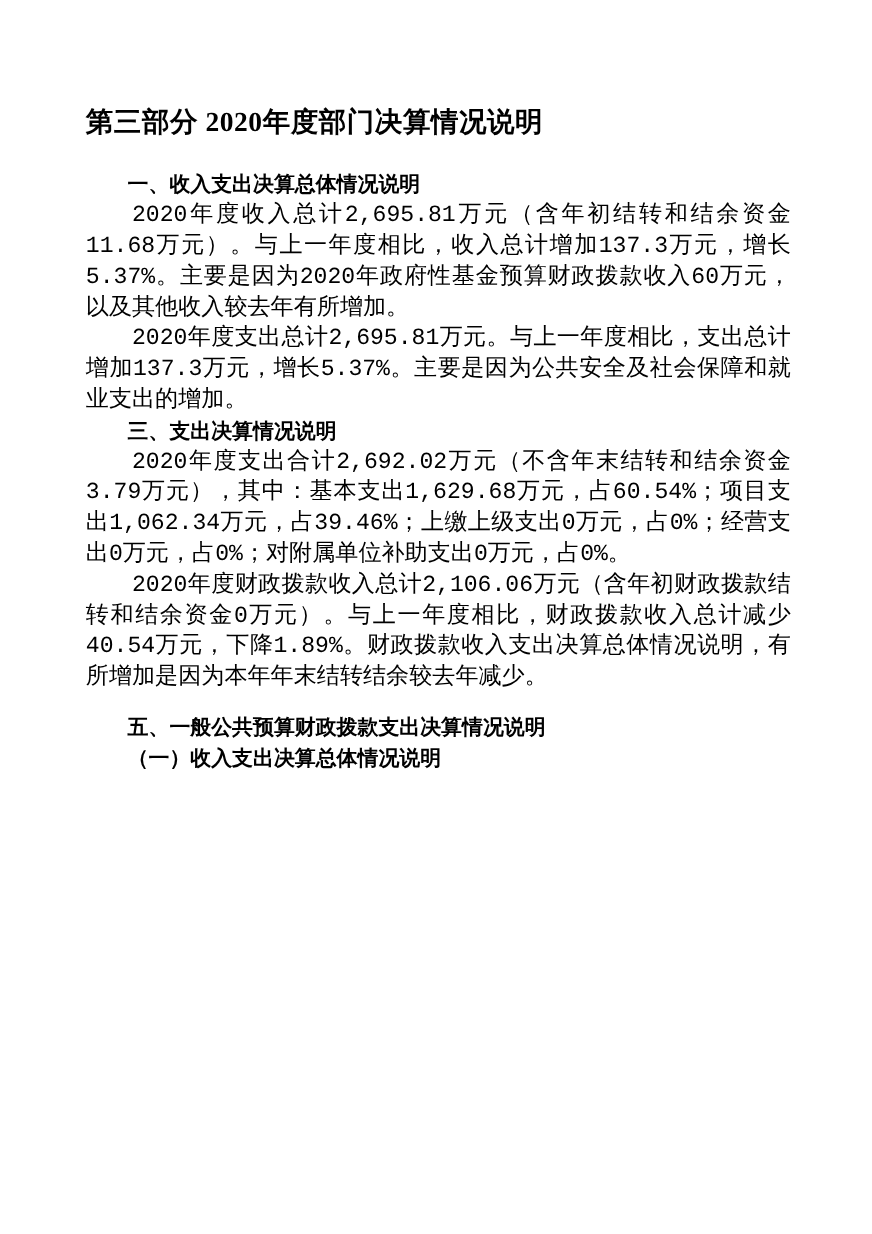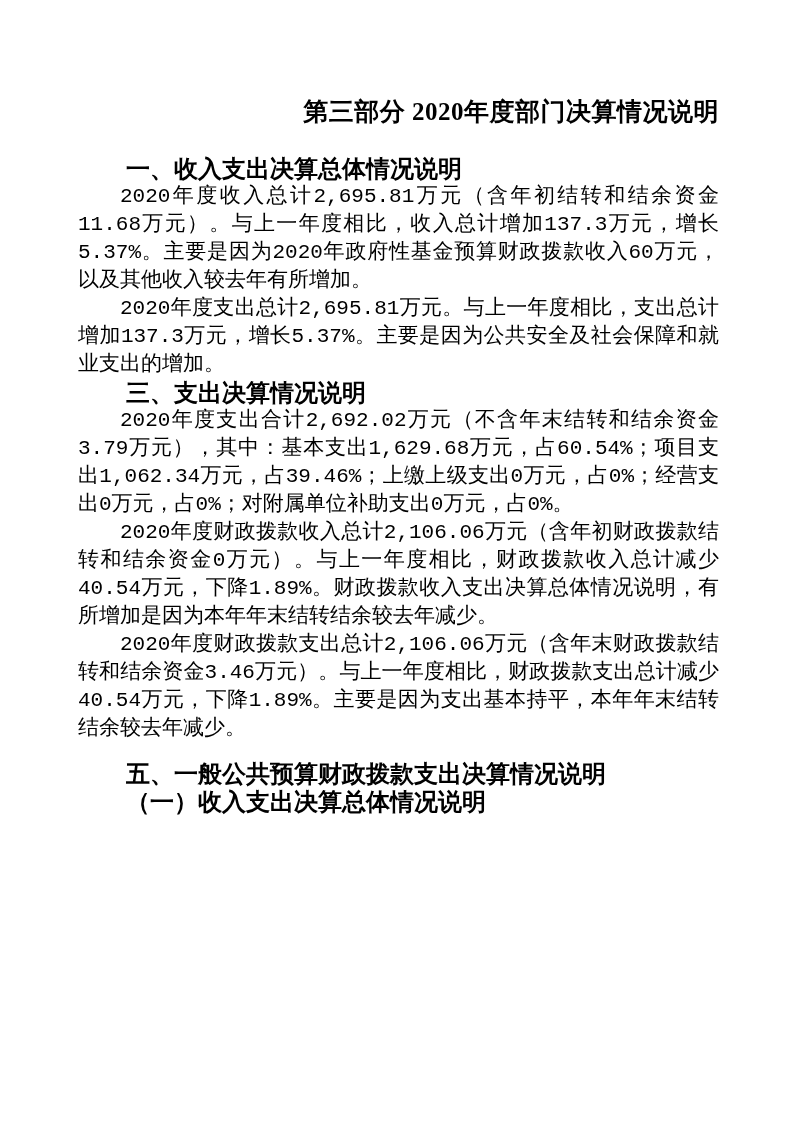--- a/index.html
+++ b/index.html
@@ -19,26 +19,26 @@
   .content {
     position: absolute;
     left: 78px;
     top: 97px;
     width: 641px;
   }
   .doc-title {
     font-size: 25px;
     line-height: 30px;
     font-weight: bold;
-    text-align: right;
+    text-align: left;
     margin: 0 0 28px 0;
     letter-spacing: 0.5px;
   }
   .heading {
-    font-size: 24px;
+    font-size: 19px;
     line-height: 28px;
     font-weight: bold;
     margin: 0;
     text-indent: 2em;
     white-space: nowrap;
   }
   .para {
     font-size: 21px;
     line-height: 28px;
     margin: 0;
@@ -67,21 +67,20 @@
     </section>
 
 
     <section>
       <h2 class="heading">三、支出决算情况说明</h2>
       <p class="para">2020年度支出合计2,692.02万元（不含年末结转和结余资金3.79万元），其中：基本支出1,629.68万元，占60.54%；项目支出1,062.34万元，占39.46%；上缴上级支出0万元，占0%；经营支出0万元，占0%；对附属单位补助支出0万元，占0%。</p>
     </section>
 
     <section>
       <p class="para">2020年度财政拨款收入总计2,106.06万元（含年初财政拨款结转和结余资金0万元）。与上一年度相比，财政拨款收入总计减少40.54万元，下降1.89%。财政拨款收入支出决算总体情况说明，有所增加是因为本年年末结转结余较去年减少。</p>
-      <p class="para">2020年度财政拨款支出总计2,106.06万元（含年末财政拨款结转和结余资金3.46万元）。与上一年度相比，财政拨款支出总计减少40.54万元，下降1.89%。主要是因为支出基本持平，本年年末结转结余较去年减少。</p>
     </section>
 
     <section>
       <h2 class="heading gap-before">五、一般公共预算财政拨款支出决算情况说明</h2>
       <h3 class="heading">（一）收入支出决算总体情况说明</h3>
     </section>
 
   </div>
 </div>
 

